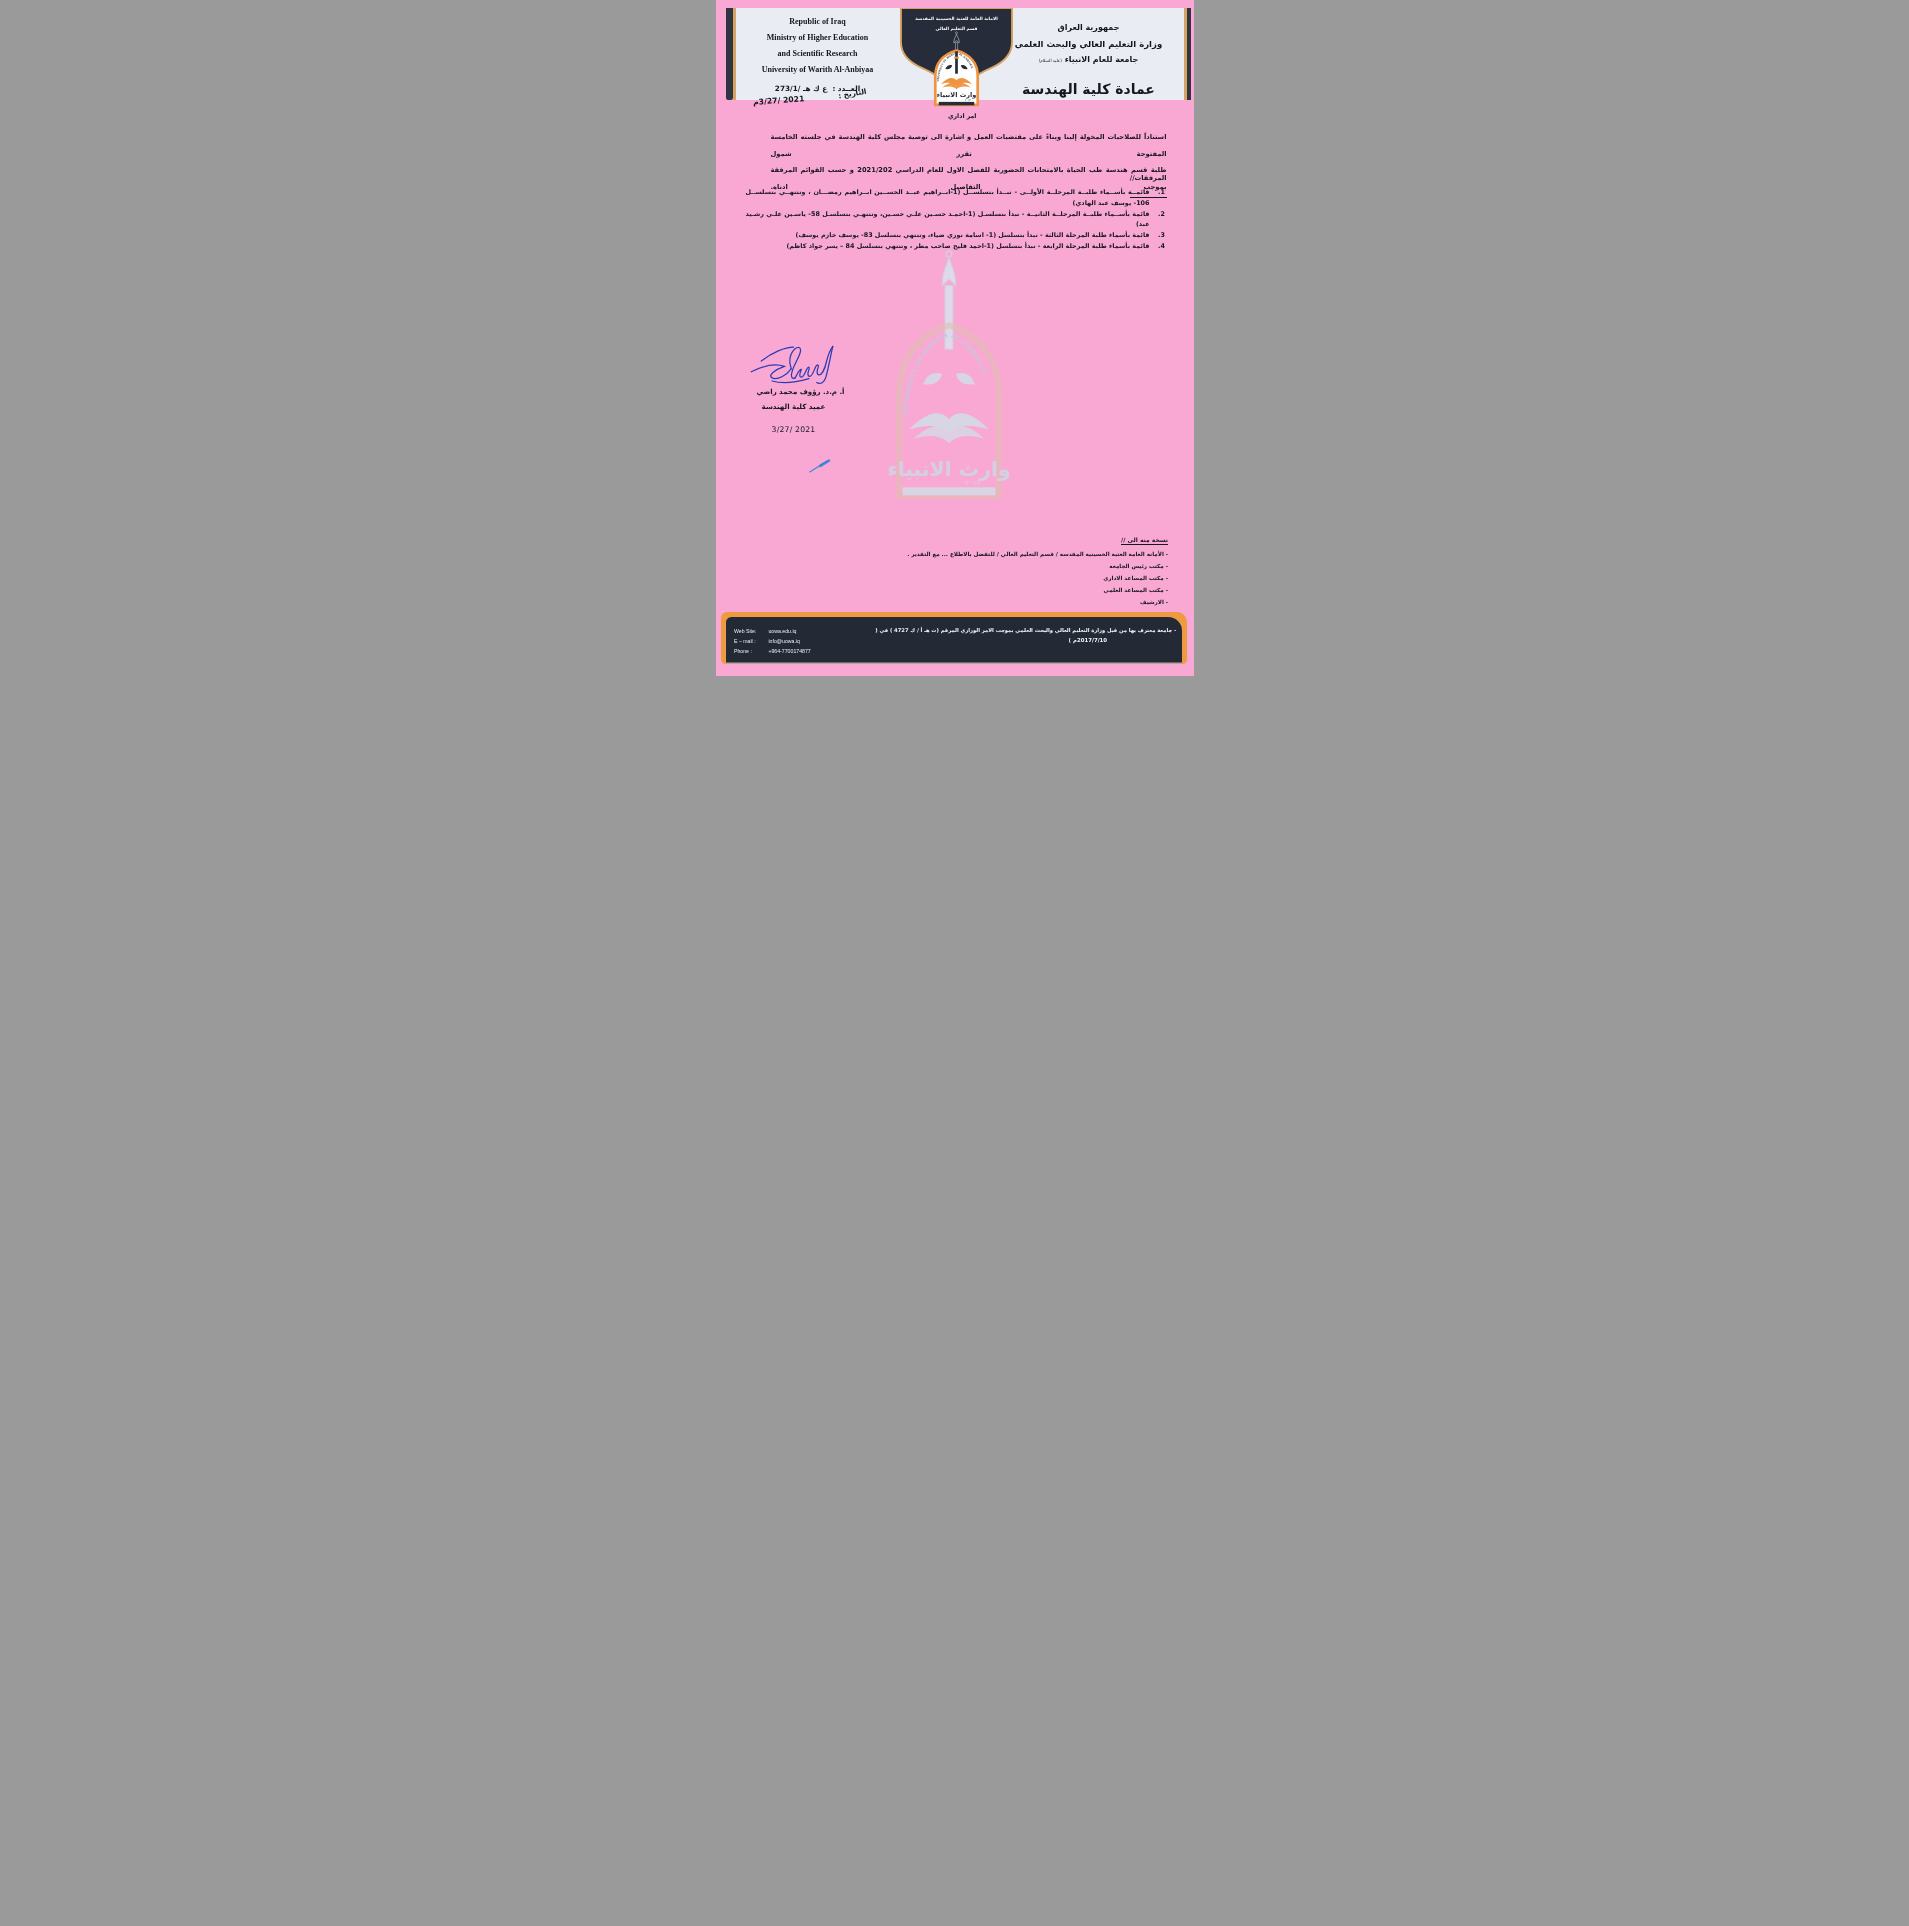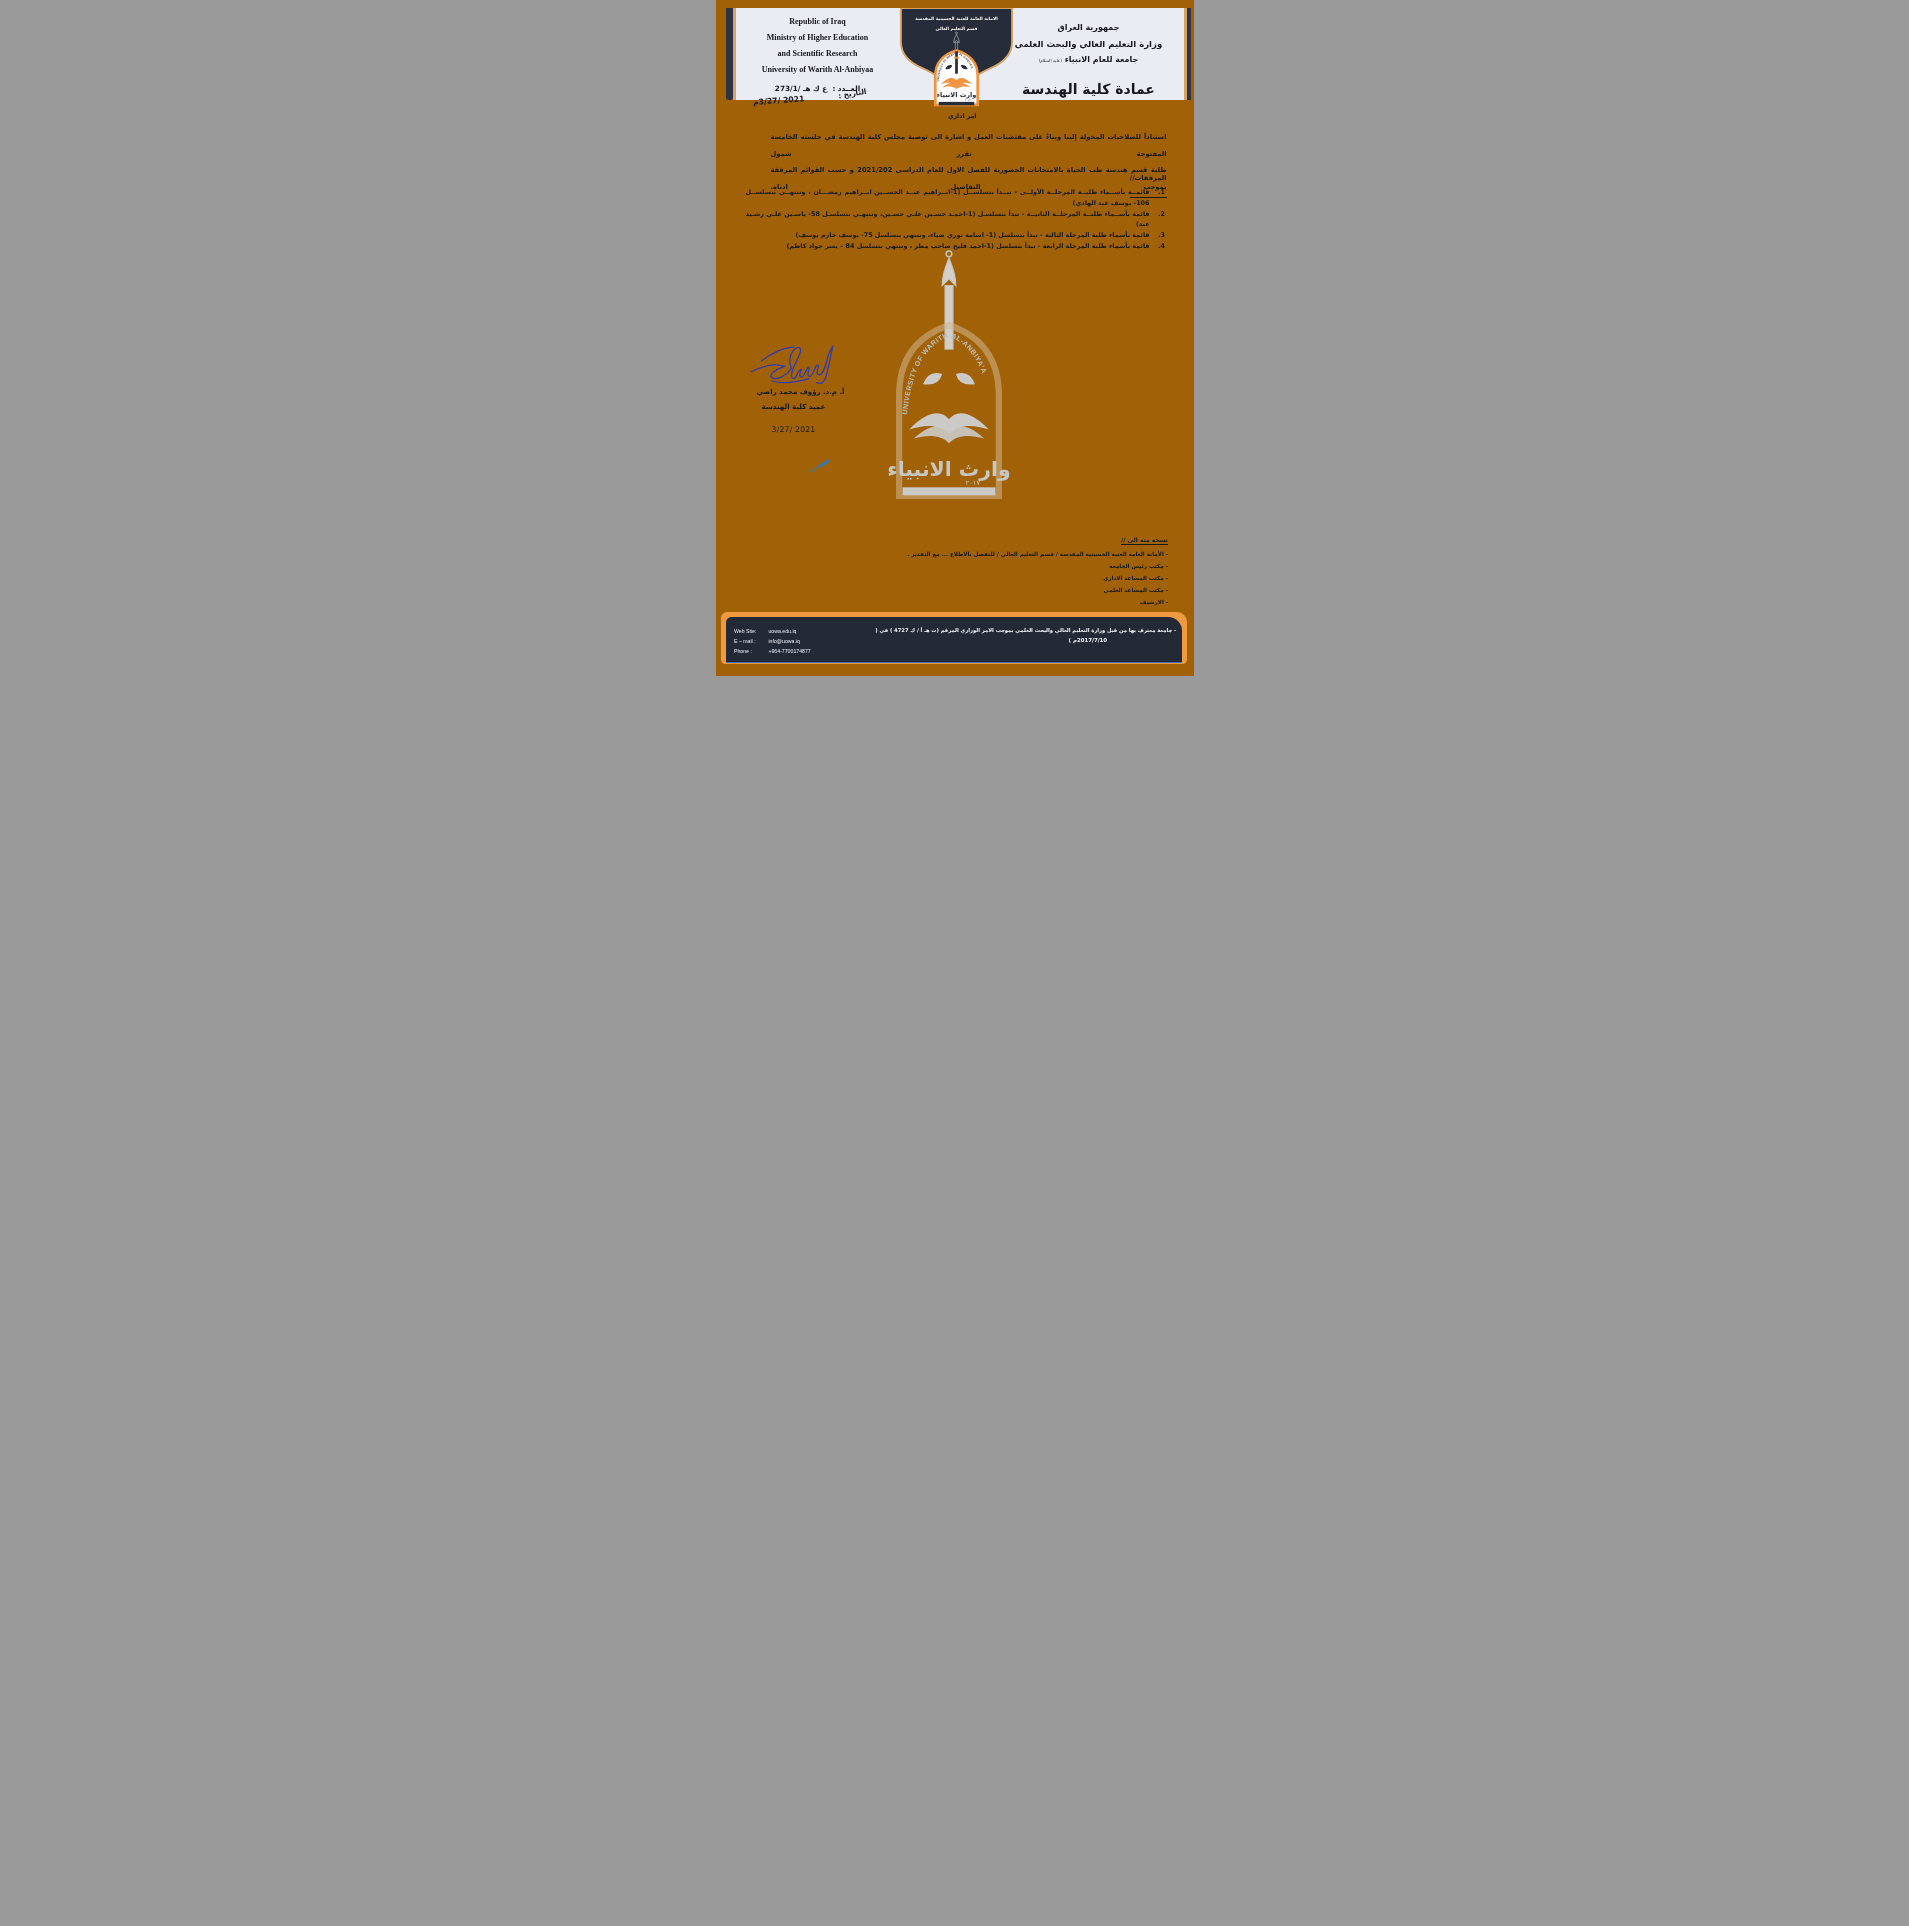--- a/index.html
+++ b/index.html
@@ -1,21 +1,21 @@
 <!DOCTYPE html>
 <html style="font-size:6.2px"><head>
 <meta charset="utf-8">
 <style>
   * { margin: 0; padding: 0; box-sizing: border-box; }
   html,body { background: #9a9a9a; }
   .page {
     position: relative;
     width: 478px; height: 676px;
     margin: 0 auto;
-    background: #a16207;
+    background: #f9a8d4;
     overflow: hidden;
     font-family: "DejaVu Sans", sans-serif;
     color: #16181d;
   }
   
   .band   { position:absolute; left:19.6px; right:9.6px; top:8px; height:92px; background:#e9edf3; }
   .strip  { position:absolute; top:8px; height:92px; }
   .sl-dark{ left:10px;  width:7px; background:#2e3442; border-radius:0 0 2.3px 2.3px; }
   .sl-tan { left:17px;  width:3.1px;  background:#d5a465; }
   .sr-tan { right:6.5px; width:2.7px;  background:#d5a465; }
@@ -166,21 +166,21 @@
     <div class="att-item">
       <span class="att-num">1.</span>
       <span>قائمــة بأســماء طلبــة المرحلــة الأولــى -  تبــدأ بتسلســل (1-ابــراهيم عبــد الحســين ابــراهيم رمضـــان ، وتنتهــي بتسلســل 106- يوسف عبد الهادي)</span>
     </div>
     <div class="att-item">
       <span class="att-num">2.</span>
       <span>قائمة بأســماء طلبــة المرحلــة الثانيــة -  تبدأ بتسلسـل (1-احمـد حسـين علـي حسـين، وتنتهـي بتسلسـل 58- ياسـين علـي رشـيد عبد)</span>
     </div>
     <div class="att-item">
       <span class="att-num">3.</span>
-      <span>قائمة بأسماء طلبة المرحلة الثالثة  - تبدأ بتسلسل (1- اسامة نوري ضياء، وتنتهي بتسلسل 75- يوسف حازم يوسف)</span>
+      <span>قائمة بأسماء طلبة المرحلة الثالثة  - تبدأ بتسلسل (1- اسامة نوري ضياء، وتنتهي بتسلسل 83- يوسف حازم يوسف)</span>
     </div>
     <div class="att-item">
       <span class="att-num">4.</span>
       <span>قائمة بأسماء طلبة المرحلة الرابعة  -  تبدأ بتسلسل (1-احمد فليح صاحب مطر ، وتنتهي بتسلسل 84 – يسر جواد كاظم)</span>
     </div>
   </div>
 
   <svg class="watermark" width="170" height="250" viewBox="0 0 300 440">
     <g>
       <circle cx="150" cy="8" r="5" fill="none" stroke="#ccd6e3" stroke-width="2.5"></circle>

